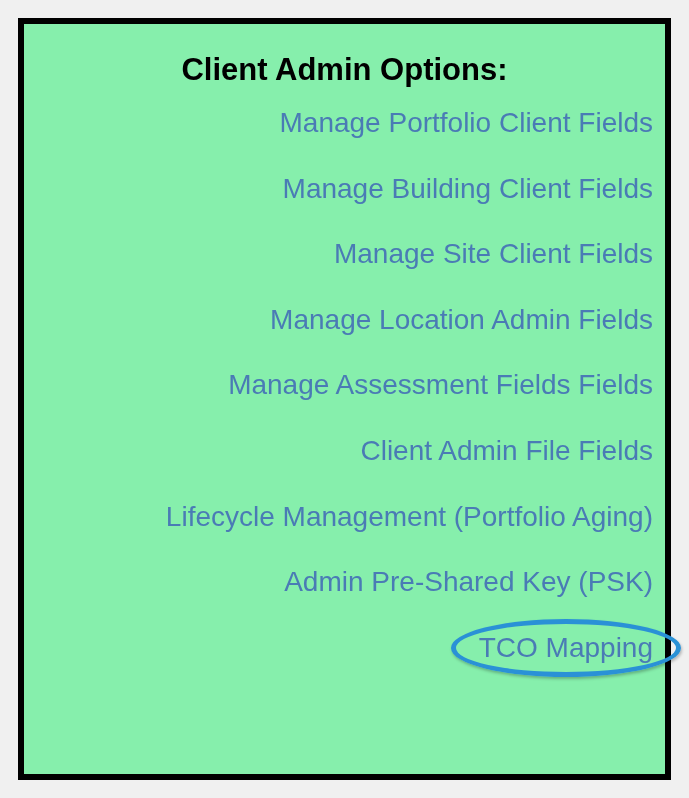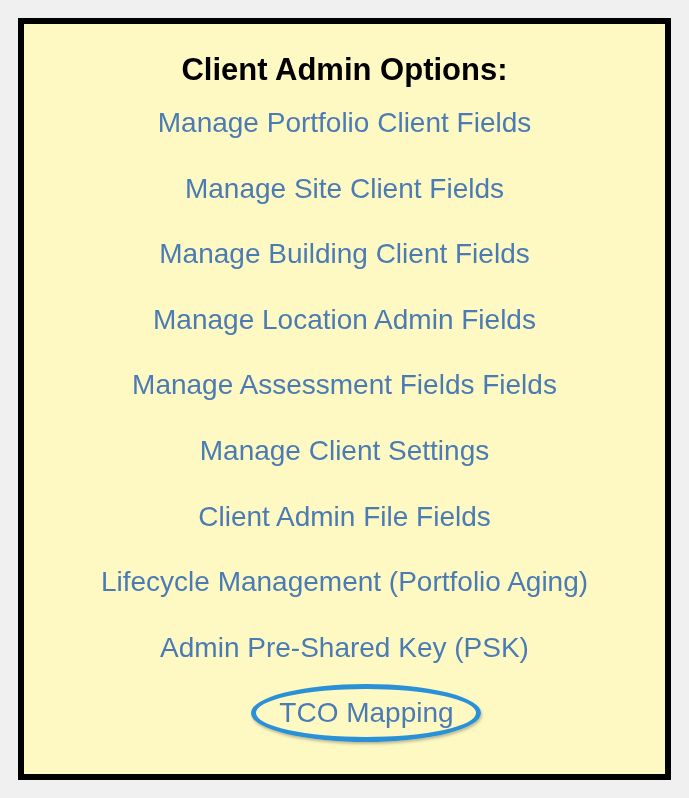--- a/index.html
+++ b/index.html
@@ -13,39 +13,39 @@
       width: 689px;
       height: 798px;
       padding: 18px;
       display: flex;
       align-items: center;
       justify-content: center;
     }
     .panel {
       width: 100%;
       height: 100%;
-      background: #fef9c3;
+      background: #86efac;
       border: 6px solid #000;
       padding: 28px 12px 40px 12px;
       display: flex;
       flex-direction: column;
       align-items: center;
       position: relative;
     }
     .heading {
       font-size: 31px;
       font-weight: bold;
       color: #000;
       margin-bottom: 18px;
       text-align: center;
     }
     .option-list {
       display: flex;
       flex-direction: column;
-      align-items: center;
+      align-items: flex-end;
       gap: 32px;
       width: 100%;
     }
     .option-link {
       font-size: 28px;
       color: #4a7bb5;
       text-decoration: none;
       cursor: pointer;
       text-align: center;
       line-height: 1.2;
@@ -70,25 +70,24 @@
     }
   </style>
 </head>
 <body>
 
 <div class="panel">
   <div class="heading">Client Admin Options:</div>
   <div class="option-list">
 
     <a class="option-link">Manage Portfolio Client Fields</a>
+    <a class="option-link">Manage Building Client Fields</a>
     <a class="option-link">Manage Site Client Fields</a>
-    <a class="option-link">Manage Building Client Fields</a>
     <a class="option-link">Manage Location Admin Fields</a>
     <a class="option-link">Manage Assessment Fields Fields</a>
-    <a class="option-link">Manage Client Settings</a>
     <a class="option-link">Client Admin File Fields</a>
     <a class="option-link">Lifecycle Management (Portfolio Aging)</a>
     <a class="option-link">Admin Pre-Shared Key (PSK)</a>
 
     <span class="highlight-wrap">
       <a class="option-link">TCO Mapping</a>
       <span class="highlight-ellipse"></span>
     </span>
 
   </div>

